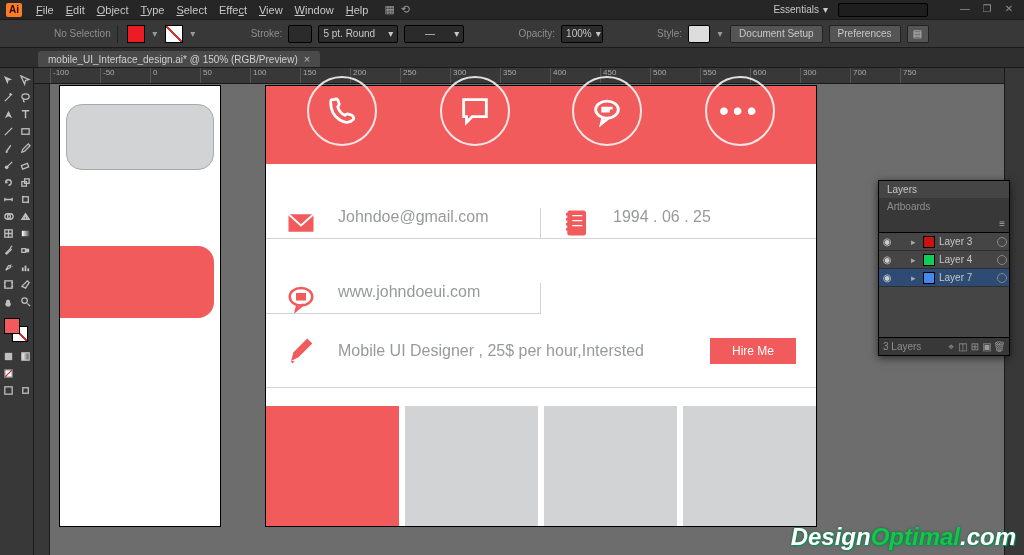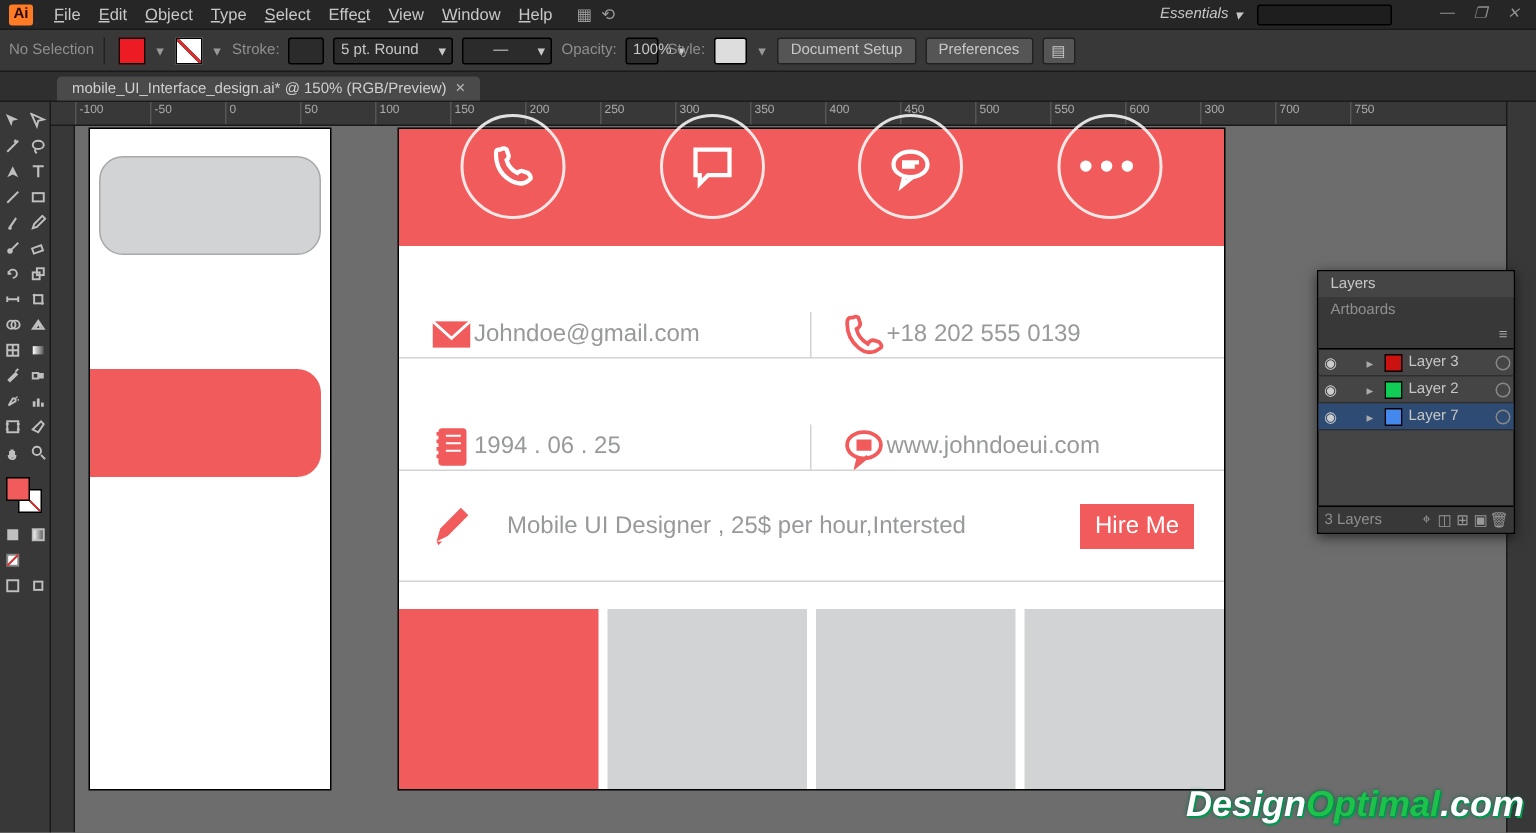--- a/index.html
+++ b/index.html
@@ -45,21 +45,21 @@
     margin-right: 8px;
     border-radius: 2px;
   }
   .menubar .menu-item {
     padding: 2px 6px;
     cursor: default;
   }
   .menubar .menu-item u { text-decoration: underline; }
   .menubar .right {
     margin-left: auto;
-    display: flex; align-items: flex-start; gap: 4px; font-style: italic;
+    display: flex; align-items: flex-start; gap: 4px;
   }
   .workspace-switch {
     font-size: 10px;
     padding: 1px 6px;
     display: flex; align-items: center; gap: 4px;
   }
   .search-box {
     width: 90px; height: 14px;
     background: #1e1e1e;
     border: 1px solid #000;
@@ -93,21 +93,21 @@
   }
   .optionsbar .field {
     height: 18px;
     background: #2b2b2b;
     border: 1px solid #000;
     display: flex; align-items: center;
     padding: 0 4px;
     border-radius: 2px;
     gap:4px;
   }
-  .optionsbar .label { color: var(--ai-text-dim); }
+  .optionsbar .label { color: var(--ai-text-dim); margin-left: 48px; }
   .optionsbar .btn {
     height: 18px;
     background: #555;
     border: 1px solid #222;
     border-radius: 2px;
     padding: 0 8px;
     display: flex; align-items: center;
     color: var(--ai-text);
   }
 
@@ -237,41 +237,42 @@
   .ui-cells {
     position:absolute; left:0; right:0; top:78px; height:150px;
     display:grid;
     grid-template-columns: 1fr 1fr;
     grid-template-rows: 1fr 1fr;
     background:#fff;
   }
   .ui-cell {
     border-right:1px solid #d1d3d4;
     border-bottom:1px solid #d1d3d4;
-    display:flex; align-items:center;
+    display:flex; 
     padding:0 20px;
+    gap:22px;
     margin-top:44px;
   }
   .ui-cell:nth-child(2n){ border-right:none; }
   .ui-cell svg { width:30px; height:30px; }
   .ui-cell .txt { color:#97999b; font-size:16px; }
 
   .ui-row {
     position:absolute; left:0; right:0; top:228px; height:74px;
     border-bottom:1px solid #d1d3d4;
     display:flex; align-items:center;
     padding:0 20px;
     gap:22px;
   }
   .ui-row .txt { color:#97999b; font-size:16px; flex:1; }
   .hire-btn {
     background: var(--ai-accent);
     color:#fff;
-    font-size:16px;
-    padding:6px 10px;
+    font-size:12px;
+    padding:6px 22px;
   }
 
   .ui-tiles {
     position:absolute; left:0; right:0; top:320px; height:120px;
     display:flex; gap:6px;
   }
   .ui-tiles .tile {
     flex:1; background:#d1d3d4;
   }
   .ui-tiles .tile.first { background: var(--ai-accent); }
@@ -379,21 +380,21 @@
   <div class="field" style="width:24px"></div>
   <div class="field" style="width:80px">
     <span style="flex:1">5 pt. Round</span>
       <span>▾</span>
   </div>
   <div class="field" style="width:60px">
      <span style="flex:1;text-align:center">—</span>
       <span>▾</span>
   </div>
   <span class="label">Opacity:</span>
-  <div class="field" style="width:22px">
+  <div class="field" style="width:42px">
      <span style="flex:1">100%</span>
       <span>▾</span>
   </div>
   <span class="label">Style:</span>
   <div class="field" style="width:22px;background:#ddd"></div>
   <div class="dropdown-caret">▾</div>
   <div class="btn">Document Setup</div>
   <div class="btn">Preferences</div>
   <div class="btn" style="width:22px;padding:0;justify-content:center">▤</div>
 </div>
@@ -661,26 +662,20 @@
       <div class="ui-cells">
         <div class="ui-cell">
           <svg viewBox="0 0 24 24">
               <rect x="2" y="5" width="20" height="14" fill="#f15b5b"></rect>
               <path d="M2 5 L12 14 L22 5" stroke="#fff" stroke-width="1.5" fill="none"></path>
             </svg>
           <span class="txt">Johndoe@gmail.com</span>
         </div>
         <div class="ui-cell">
           <svg viewBox="0 0 24 24">
-              <path d="M5 3 Q3 3 3 6 Q3 14 9 19 Q15 24 21 19 Q22 18 20 16 L17 15 Q15 15 14 17 Q9 14 8 9 Q10 8 10 6 L9 3 Q8 2 6 3 Z" fill="none" stroke="#f15b5b" stroke-width="2"></path>
-            </svg>
-          <span class="txt">+18 202 555 0139</span>
-        </div>
-        <div class="ui-cell">
-          <svg viewBox="0 0 24 24">
               <rect x="5" y="2" width="15" height="20" rx="2" fill="#f15b5b"></rect>
               <path d="M4 5 H7 M4 9 H7 M4 13 H7 M4 17 H7" stroke="#f15b5b" stroke-width="2"></path>
               <path d="M9 6 H17 M9 10 H17 M9 14 H17" stroke="#fff" stroke-width="1"></path>
             </svg>
           <span class="txt">1994 . 06 . 25</span>
         </div>
         <div class="ui-cell">
           <svg viewBox="0 0 24 24">
               <ellipse cx="12" cy="11" rx="9" ry="7" fill="none" stroke="#f15b5b" stroke-width="2"></ellipse>
               <path d="M9 18 L8 22 L14 17" fill="none" stroke="#f15b5b" stroke-width="2"></path>
@@ -723,21 +718,21 @@
     <div class="tw">▸</div>
     <div class="sw" style="background:#c11"></div>
     <div class="nm">Layer 3</div>
     <div class="tgt"></div>
   </div>
   <div class="layer-row">
     <div class="eye">◉</div>
     <div style="width:10px"></div>
     <div class="tw">▸</div>
     <div class="sw" style="background:#1c5"></div>
-    <div class="nm">Layer 2</div>
+    <div class="nm">Layer 4</div>
     <div class="tgt"></div>
   </div>
   <div class="layer-row selected">
     <div class="eye">◉</div>
     <div style="width:10px"></div>
     <div class="tw">▸</div>
     <div class="sw" style="background:#48e"></div>
     <div class="nm">Layer 7</div>
     <div class="tgt"></div>
   </div>

